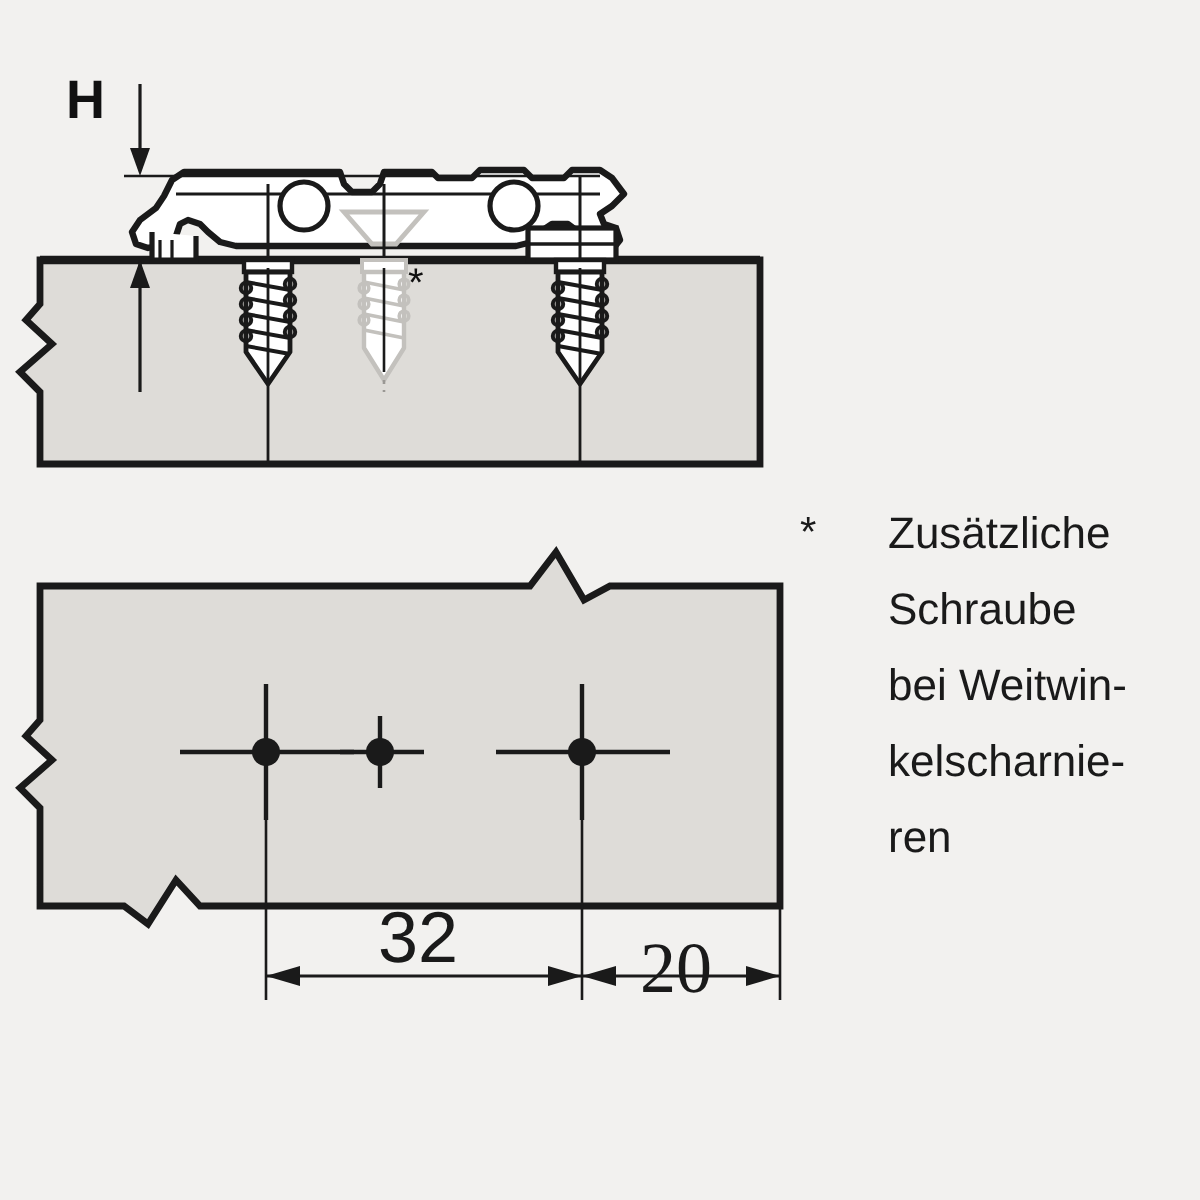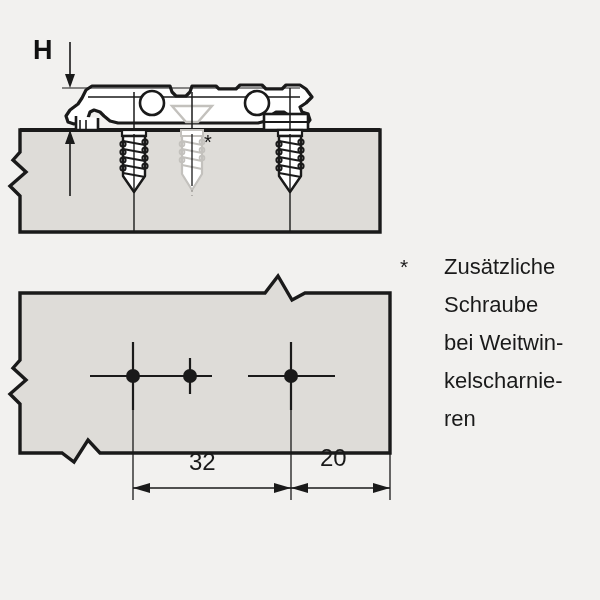--- a/index.html
+++ b/index.html
@@ -44,26 +44,26 @@
   }
   .note-line {
     font-size: 22px;
     color: #1a1a1a;
     line-height: 38px;
     white-space: pre;
     letter-spacing: 0px;
   }
   .dim-text {
     position: absolute;
-    font-size: 24px;
+    font-size: 36px;
     color: #1a1a1a;
     font-family: "Liberation Sans", sans-serif;
   }
   #dim32 { left: 189px; top: 448px; }
-  #dim20 { left: 320px; top: 444px; }
+  #dim20 { left: 320px; top: 463px; font-family: Liberation Serif, serif; }
   #hlabel {
     position: absolute;
     left: 33px;
     top: 35px;
     font-size: 27px;
     font-weight: bold;
     color: #111;
     font-family: "Liberation Sans", sans-serif;
   }
   #starTop {

